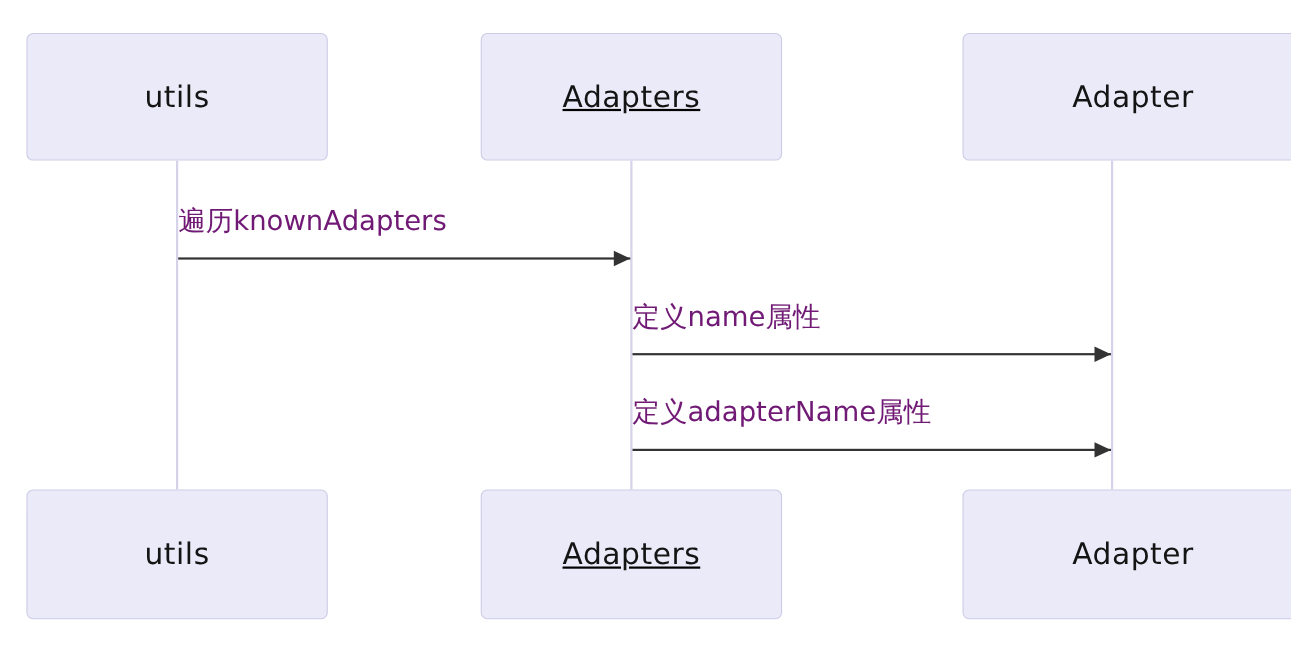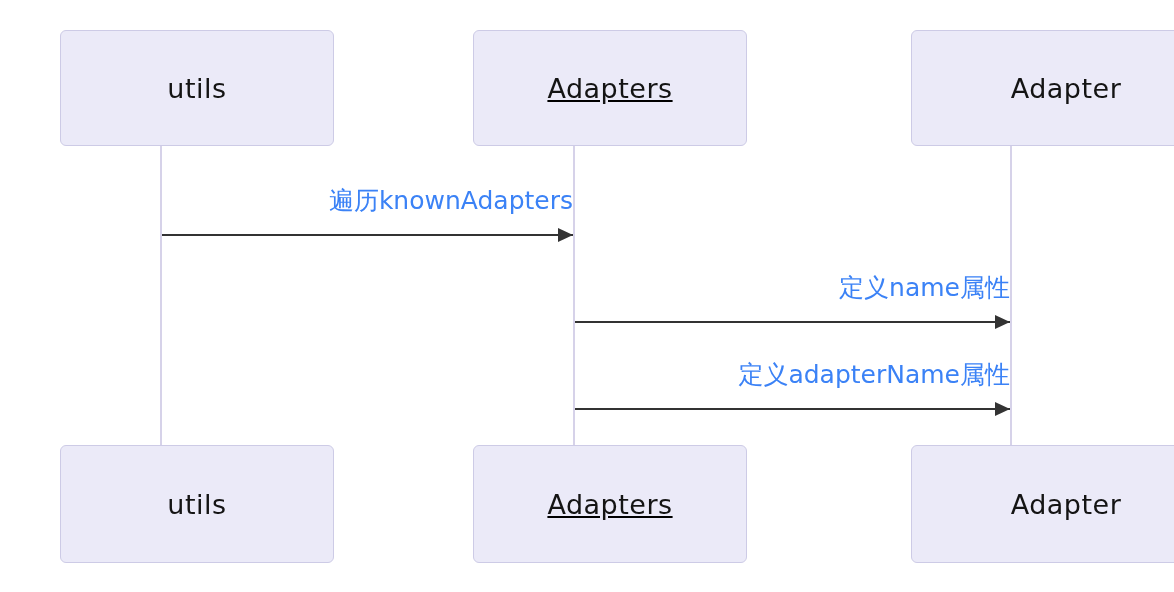--- a/index.html
+++ b/index.html
@@ -19,21 +19,20 @@
   .actor {
     position: absolute;
     height: 116px;
     background: #ebeaf8;
     border: 1px solid #cdcbe6;
     border-radius: 6px;
     display: flex;
     align-items: center;
     justify-content: center;
     box-sizing: border-box;
-    margin-left: 36px;
   }
   .actor span {
     font-size: 27px;
     color: #141414;
     letter-spacing: 0.5px;
   }
   .actor.col-utils    { left: 24px;  width: 274px; }
   .actor.col-adapters { left: 437px; width: 274px; text-decoration: underline; }
   .actor.col-adapter  { left: 875px; width: 310px; }
   .actor.row-top      { top: 30px; }
@@ -54,24 +53,24 @@
   
   .message {
     position: absolute;
     height: 50px;
   }
   .msg-label {
     position: absolute;
     top: 0;
     left: 0;
     right: 0;
-    text-align: right;
+    text-align: left;
     font-size: 25px;
     line-height: 30px;
-    color: #3b82f6;
+    color: #701a75;
     white-space: nowrap;
   }
   .msg-line {
     position: absolute;
     left: 0;
     right: 0;
     bottom: 0;
     height: 2px;
     background: #333333;
   }

